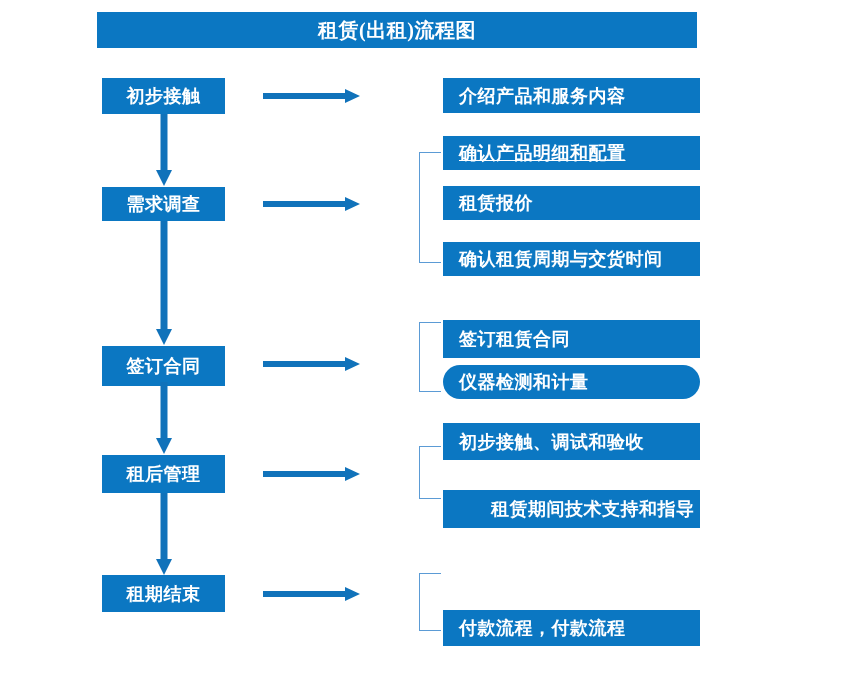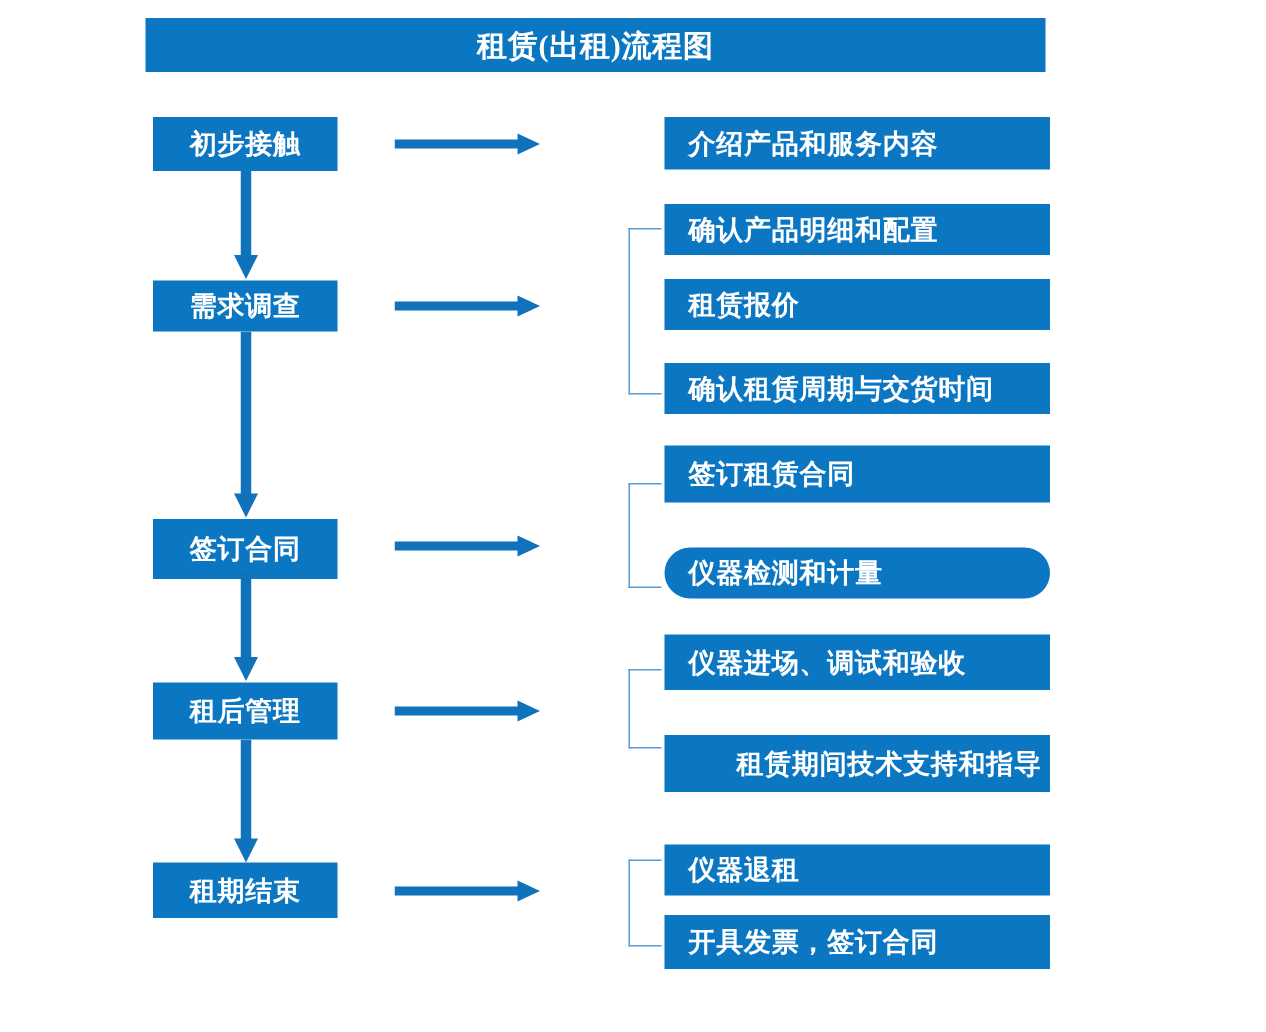--- a/index.html
+++ b/index.html
@@ -143,44 +143,43 @@
   </svg>
 
   <div class="box detail-box" style="top:78px;height:35px;">介绍产品和服务内容</div>
 
   <div class="bracket" style="left:419px;top:152px;height:111px;">
     <div class="bv"></div>
     <div class="bh top"></div>
     <div class="bh bot"></div>
   </div>
 
-  <div class="box detail-box" style="top:136px;height:34px;">确认产品明细和配置</div>
+  <div class="box detail-box" style="top:136px;height:34px;text-decoration:underline;">确认产品明细和配置</div>
   <div class="box detail-box" style="top:242px;height:34px;">确认租赁周期与交货时间</div>
   <div class="box detail-box" style="top:186px;height:34px;">租赁报价</div>
 
   <div class="bracket" style="left:419px;top:322px;height:70px;">
     <div class="bv"></div>
     <div class="bh top"></div>
     <div class="bh bot"></div>
   </div>
 
-  <div class="box detail-box" style="top:297px;height:38px;">签订租赁合同</div>
+  <div class="box detail-box" style="top:320px;height:38px;">签订租赁合同</div>
   <div class="box detail-box" style="top:365px;height:34px;border-radius:17px;">仪器检测和计量</div>
 
   <div class="bracket" style="left:419px;top:446px;height:53px;">
     <div class="bv"></div>
     <div class="bh top"></div>
     <div class="bh bot"></div>
   </div>
 
-  <div class="box detail-box" style="top:423px;height:37px;">仪器进场、调试和验收</div>
+  <div class="box detail-box" style="top:423px;height:37px;">初步接触、调试和验收</div>
   <div class="box detail-box" style="top:490px;height:38px;padding-left:48px;">租赁期间技术支持和指导</div>
 
   <div class="bracket" style="left:419px;top:573px;height:58px;">
     <div class="bv"></div>
     <div class="bh top"></div>
     <div class="bh bot"></div>
   </div>
 
-  <div class="box detail-box" style="top:563px;height:34px;">仪器退租</div>
-  <div class="box detail-box" style="top:610px;height:36px;">开具发票，签订合同</div>
+  <div class="box detail-box" style="top:610px;height:36px;">付款流程，付款流程</div>
 
 </div>
 
 </body></html>

